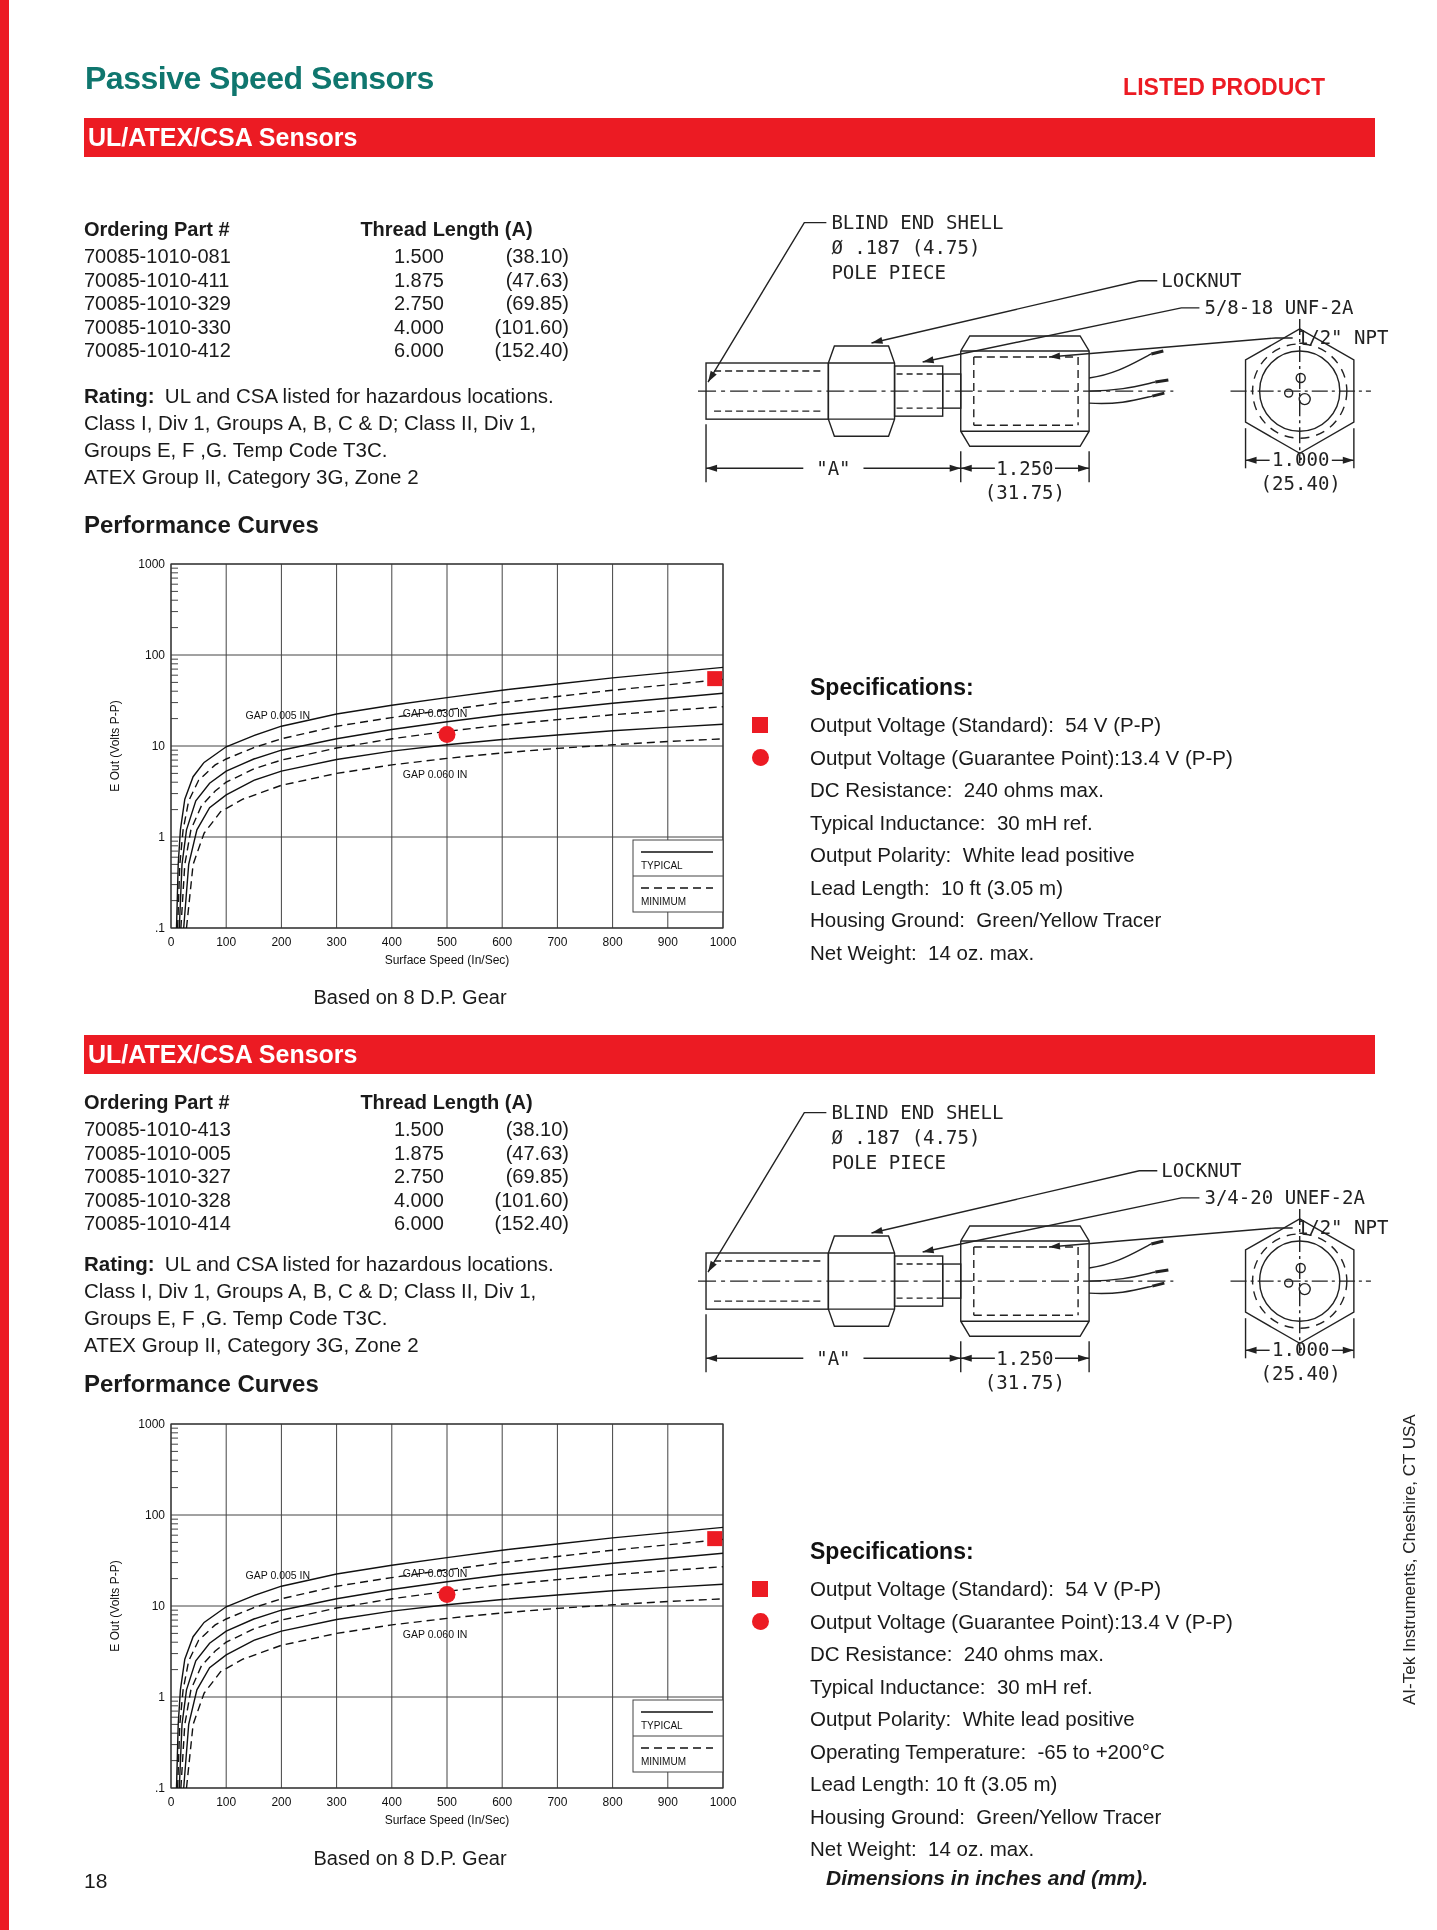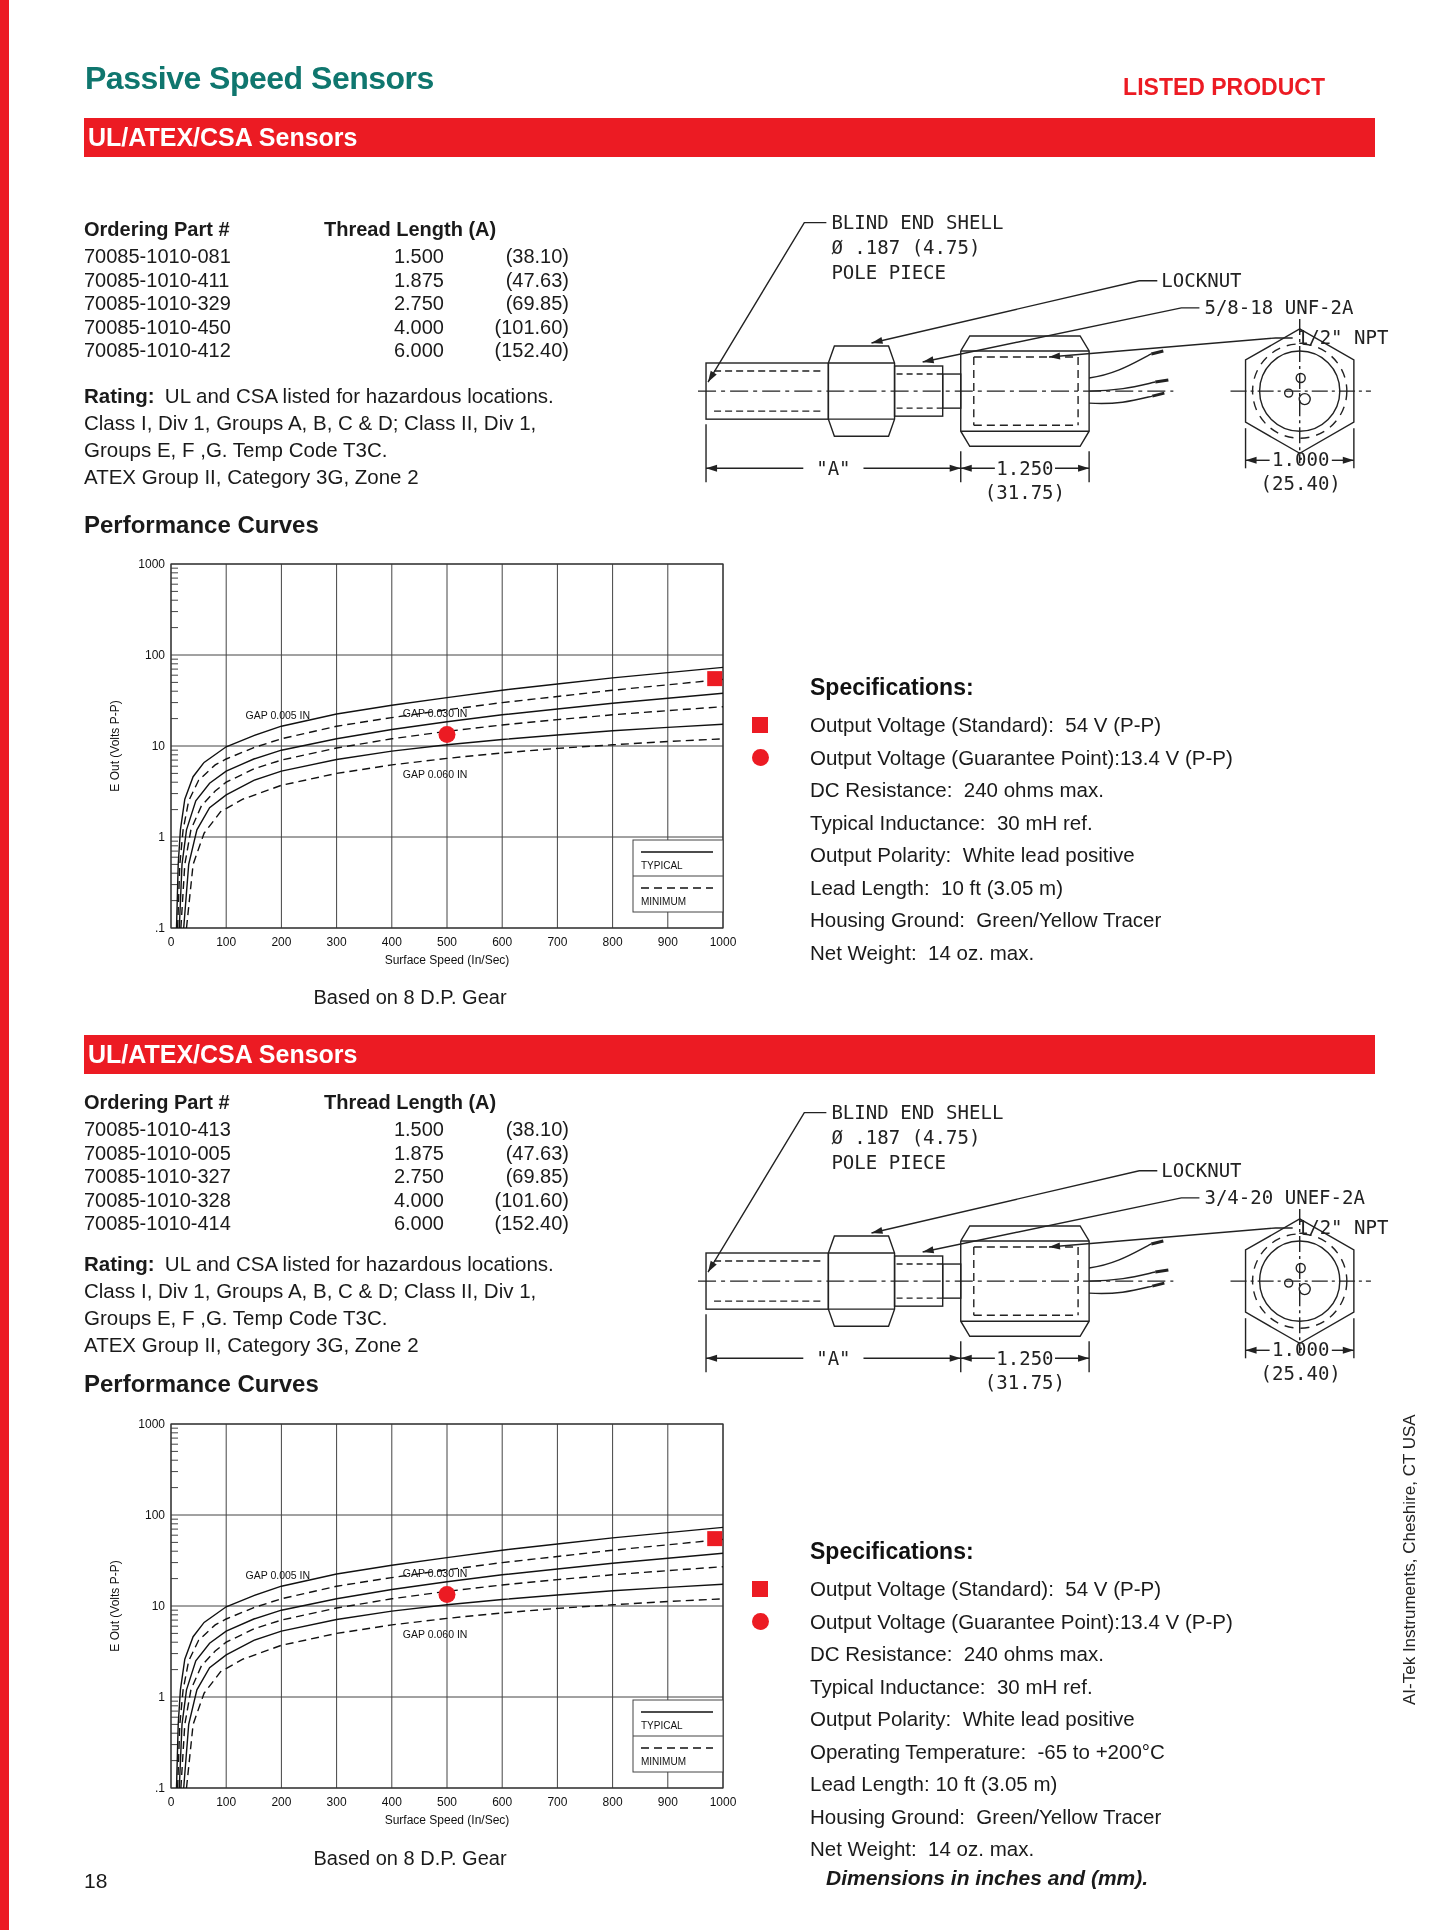--- a/index.html
+++ b/index.html
@@ -9,21 +9,21 @@
   .listed{position:absolute;top:74px;right:112px;font-size:23px;font-weight:bold;color:#EC1B23}
   .sec{position:absolute;left:0;width:1437px;height:900px}
   .sec0{top:118px}.sec1{top:1035px}
   .banner{position:absolute;left:84px;top:0;width:1291px;height:39px;background:#EC1B23;color:#fff;font-size:25px;font-weight:bold;line-height:39px;padding-left:4px;box-sizing:border-box}
   .otable{position:absolute;left:84px;top:100px;width:500px;font-size:20px}
   .sec1 .otable{top:56px}
   .thead{display:flex;font-weight:bold;height:27px}
   .trow{display:flex;height:23.5px}
   .tc{white-space:nowrap}
   .c0{width:240px}.c1{width:120px;text-align:right}.c2{width:125px;text-align:right}
-  .h1{width:240px}.h2{width:245px;}
+  .h1{width:240px}.h2{width:245px;text-align:center}
   .rating{position:absolute;left:84px;top:264px;font-size:20.5px;line-height:27px;width:580px}
   .sec1 .rating{top:215px}
   .pch{position:absolute;left:84px;top:393px;font-size:24px;font-weight:bold}
   .sec1 .pch{top:335px}
   .chartwrap{position:absolute;left:75px;top:430px;width:670px;height:425px}
   .sec1 .chartwrap{top:373px}
   svg.chart{width:670px;height:425px;display:block;background:#fff}
   .caption{position:absolute;left:75px;top:868px;width:670px;text-align:center;font-size:20px}
   .sec1 .caption{top:812px}
   .drawwrap{position:absolute;left:698px;top:77px;width:702px;height:332px}
@@ -72,21 +72,21 @@
             <div class="tc c0">70085-1010-411</div>
             <div class="tc c1">1.875</div>
             <div class="tc c2">(47.63)</div>
           </div>
           <div class="trow">
             <div class="tc c0">70085-1010-329</div>
             <div class="tc c1">2.750</div>
             <div class="tc c2">(69.85)</div>
           </div>
           <div class="trow">
-            <div class="tc c0">70085-1010-450</div>
+            <div class="tc c0">70085-1010-330</div>
             <div class="tc c1">4.000</div>
             <div class="tc c2">(101.60)</div>
           </div>
           <div class="trow">
             <div class="tc c0">70085-1010-412</div>
             <div class="tc c1">6.000</div>
             <div class="tc c2">(152.40)</div>
           </div>
         </div>
     </div>

